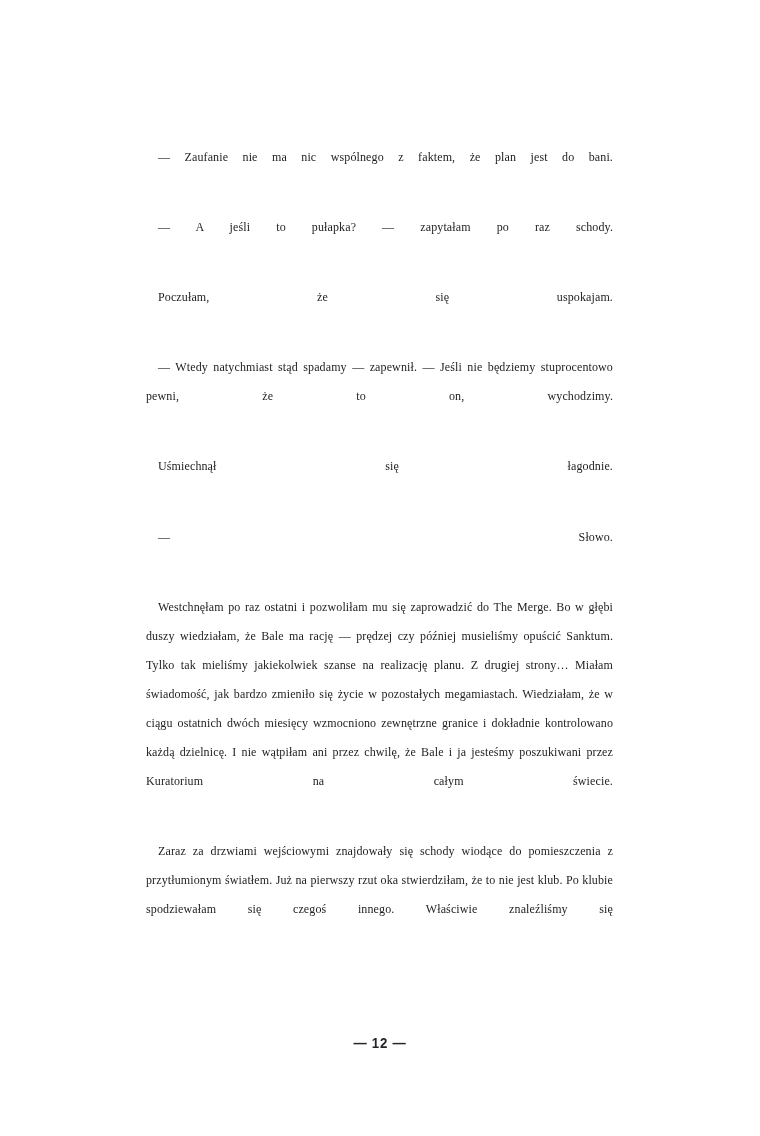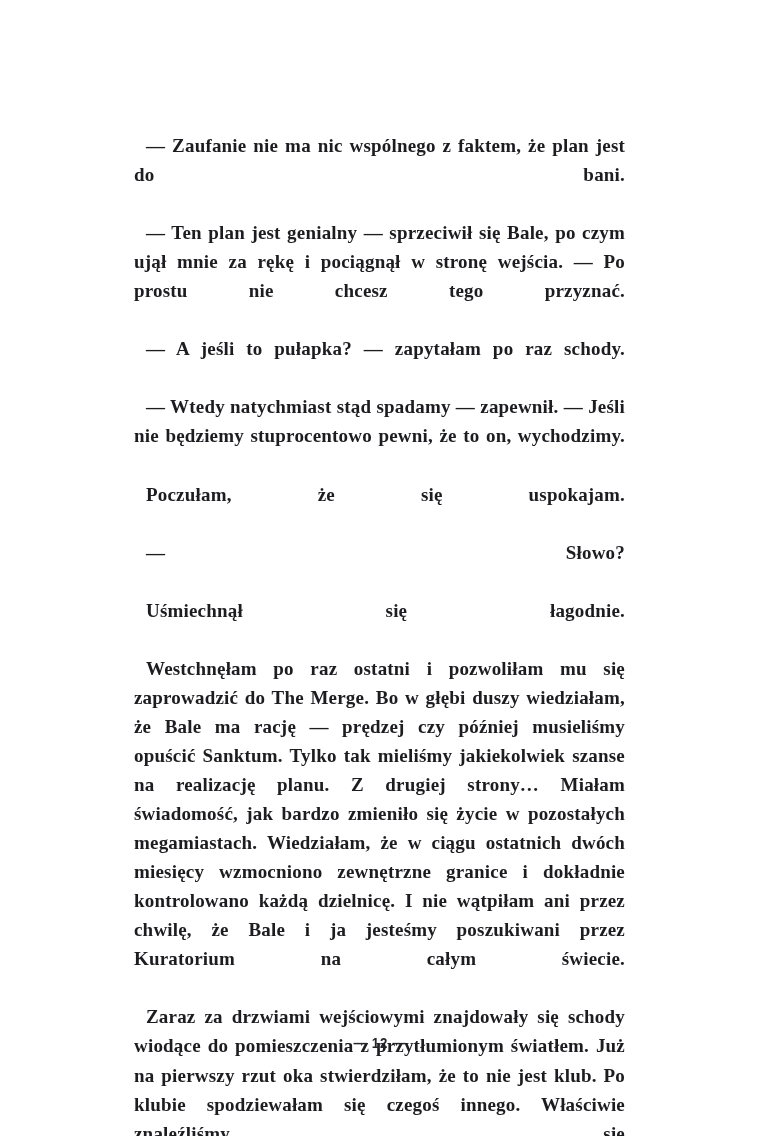--- a/index.html
+++ b/index.html
@@ -21,32 +21,31 @@
     inset: 0;
     background: #ffffff;
   }
   .text-block {
     position: absolute;
     left: 134px;
     top: 131px;
     width: 491px;
   }
   p.para {
-    margin: 0;
+    margin: 12px;
     padding: 0;
     text-align: justify;
     text-justify: inter-word;
     text-indent: 12px;
-    font-size: 19px;
+    font-size: 12px;
     line-height: 29.05px;
     letter-spacing: 0.01em;
     word-spacing: 0.01em;
     -webkit-font-smoothing: antialiased;
     hyphens: manual;
-    font-weight: bold;
   }
   p.para:last-of-type {
     margin-bottom: 0;
   }
   
   p.para::after {
     content: "";
     display: inline-block;
     width: 100%;
   }
@@ -64,25 +63,24 @@
     transform: scaleX(0.88);
   }
 </style>
 </head>
 <body>
 
 <div class="page">
 
   <div class="text-block">
     <p class="para">— Zaufanie nie ma nic wspólnego z faktem, że plan jest do bani.</p>
-    <p class="para">— Ten plan jest genialny — sprzeciwił się Bale, po czym ujął mnie za rękę i pociągnął w stronę wejścia. — Po prostu nie chcesz tego przyznać.</p>
     <p class="para">— A jeśli to pułapka? — zapytałam po raz schody.</p>
+    <p class="para">Poczułam, że się uspokajam.</p>
     <p class="para">— Wtedy natychmiast stąd spadamy — zapewnił. — Jeśli nie będziemy stuprocentowo pewni, że to on, wychodzimy.</p>
-    <p class="para">Poczułam, że się uspokajam.</p>
-    <p class="para">— Słowo?</p>
     <p class="para">Uśmiechnął się łagodnie.</p>
+    <p class="para">— Słowo.</p>
     <p class="para">Westchnęłam po raz ostatni i pozwoliłam mu się zaprowadzić do The Merge. Bo w głębi duszy wiedziałam, że Bale ma rację — prędzej czy później musieliśmy opuścić Sanktum. Tylko tak mieliśmy jakiekolwiek szanse na realizację planu. Z drugiej strony… Miałam świadomość, jak bardzo zmieniło się życie w pozostałych megamiastach. Wiedziałam, że w ciągu ostatnich dwóch miesięcy wzmocniono zewnętrzne granice i dokładnie kontrolowano każdą dzielnicę. I nie wątpiłam ani przez chwilę, że Bale i ja jesteśmy poszukiwani przez Kuratorium na całym świecie.</p>
     <p class="para">Zaraz za drzwiami wejściowymi znajdowały się schody wiodące do pomieszczenia z przytłumionym światłem. Już na pierwszy rzut oka stwierdziłam, że to nie jest klub. Po klubie spodziewałam się czegoś innego. Właściwie znaleźliśmy się</p>
   </div>
 
   <div class="footer">— 12 —</div>
 
 </div>
 
 </body></html>

